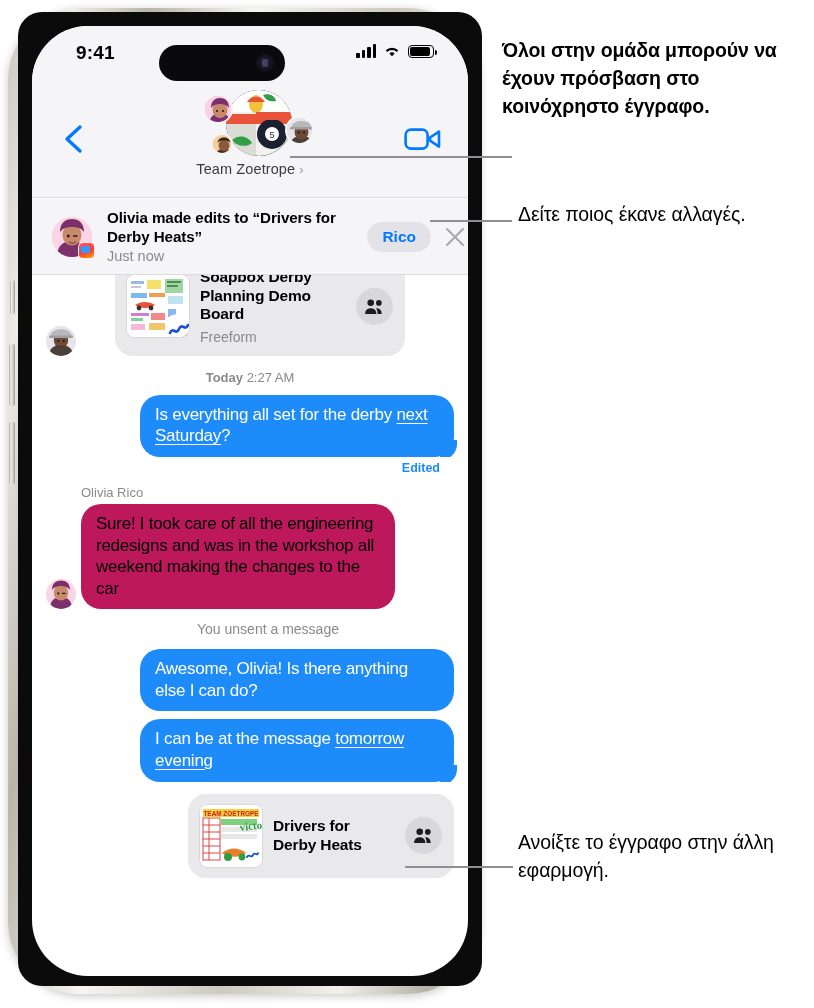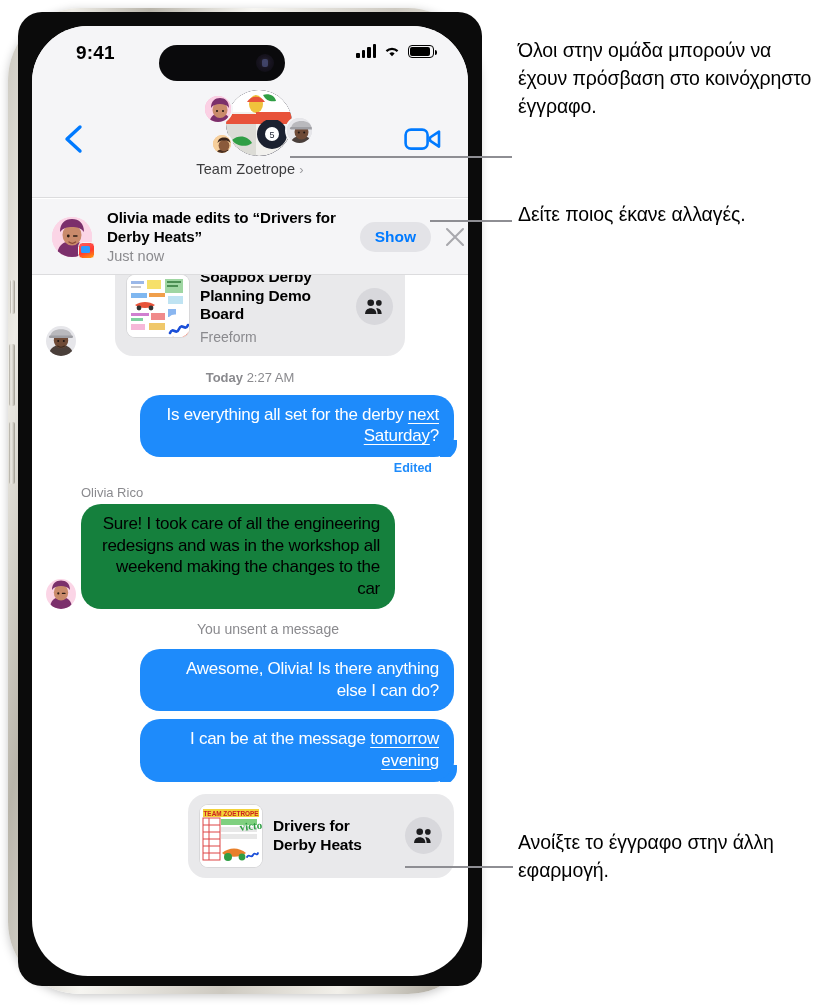--- a/index.html
+++ b/index.html
@@ -144,29 +144,29 @@
   .ff-txt { flex:1; min-width:0;}
   .ff-title { font-size:15.5px; font-weight:bold; color:#000; line-height:1.2; letter-spacing:-.15px;}
   .ff-sub { font-size:14px; color:#8a8a8e; margin-top:5px;}
   .people-chip { width:37px; height:37px; border-radius:50%; background:#d8d8dc;
      flex:none; display:flex; align-items:center; justify-content:center; cursor:pointer;}
 
   .stamp { text-align:center; font-size:13px; color:#8a8a8e; font-weight:600; margin:14px 0 10px;}
   .stamp .t { font-weight:normal; }
 
   .bub { max-width:314px; padding:9px 15px 10px; border-radius:20px; font-size:17px; line-height:1.27;
-     position:relative; letter-spacing:-.25px; word-wrap:break-word;text-align:right;}
+     position:relative; letter-spacing:-.25px; word-wrap:break-word;}
   .bub.blue { background:#1e8bfb; color:#fff; }
-  .bub.gray { background:#15803d; color:#000; }
+  .bub.gray { background:#be185d; color:#000; }
   .bub u { text-decoration:underline; text-underline-offset:2.5px;}
   .tail-r { position:absolute; right:-6px; bottom:0; width:20px; height:20px; overflow:hidden;}
   .tail-r::before{content:"";position:absolute;left:-10px;top:-2px;width:22px;height:20px;
      border-bottom-right-radius:16px;box-shadow:5px 5px 0 0 #1e8bfb;}
 
-  .edited { text-align:right; padding-right:36px; font-size:12.5px; color:#1e8bfb; font-weight:bold; margin-top:4px;}
+  .edited { text-align:right; padding-right:28px; font-size:12.5px; color:#1e8bfb; font-weight:bold; margin-top:4px;}
   .sender-name { font-size:13px; color:#8a8a8e; margin:10px 0 4px 49px;}
   .sys-note { text-align:center; font-size:14px; color:#8a8a8e; margin:12px 0 12px;padding-left:36px;}
 
   
   .doc-card {
     background:#e9e9eb; border-radius:18px; padding:11px 12px;
     display:flex; align-items:center; gap:11px; width:266px;
   }
 
   
@@ -310,21 +310,21 @@
               </svg>
             </div>
             <div class="notif-badge">
                 <i></i>
               </div>
           </div>
           <div class="notif-txt">
             <div class="notif-title">Olivia made edits to “Drivers for Derby Heats”</div>
             <div class="notif-sub">Just now</div>
           </div>
-          <div class="show-btn">Show</div>
+          <div class="show-btn">Rico</div>
           <svg class="close-x" viewBox="0 0 22 22">
             <path d="M3 3l16 16M19 3L3 19" stroke="#a8a8ad" stroke-width="2.1" stroke-linecap="round"></path>
           </svg>
         </div>
 
         <div class="convo">
 
           <div class="row" style="margin-top:-18px;gap:34px;">
             <div class="tiny-av">
               <svg viewBox="0 0 30 30" width="30" height="30">
@@ -474,19 +474,19 @@
 
 
       </div>
     </div>
   </div>
 
   <div class="lead" style="left:290px; top:156px; width:222px;"></div>
   <div class="lead" style="left:430px; top:220px; width:82px;"></div>
   <div class="lead" style="left:405px; top:866px; width:108px;"></div>
 
-  <div class="callout" style="left:518px; top:36px; width:296px;">Όλοι στην ομάδα μπορούν να έχουν πρόσβαση στο κοινόχρηστο έγγραφο.</div>
+  <div class="callout" style="left:502px; top:36px; width:296px;font-weight:bold;">Όλοι στην ομάδα μπορούν να έχουν πρόσβαση στο κοινόχρηστο έγγραφο.</div>
 
   <div class="callout" style="left:518px; top:200px; width:286px;">Δείτε ποιος έκανε αλλαγές.</div>
 
   <div class="callout" style="left:518px; top:828px; width:286px;">Ανοίξτε το έγγραφο στην άλλη εφαρμογή.</div>
 
 </div>
 
 </body></html>

